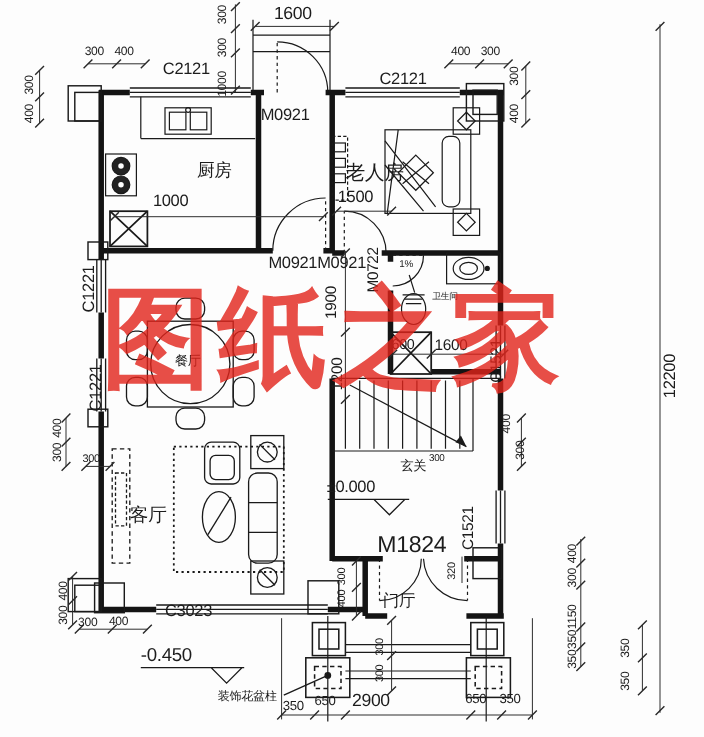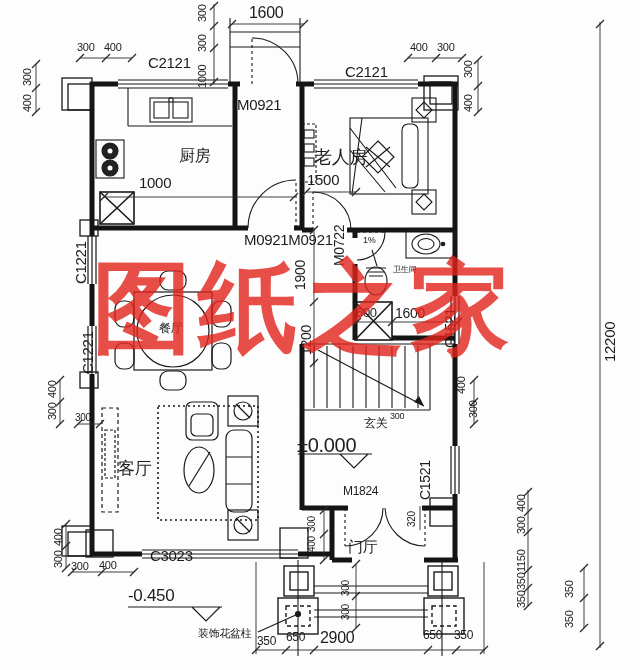--- a/index.html
+++ b/index.html
@@ -208,22 +208,22 @@
 <span class="lb" style="left:314px;top:148px;font-size:18px">老人房</span>
 <span class="lb" style="left:307px;top:172px;font-size:15px">1500</span>
 <span class="lb" style="left:244px;top:232px;font-size:15px">M0921M0921</span>
 <span class="lb" style="left:363px;top:236px;font-size:9px">1%</span>
 <span class="lb" style="left:393px;top:266px;font-size:8px">卫生间</span>
 <span class="lb" style="left:356px;top:306px;font-size:13px">600</span>
 <span class="lb" style="left:395px;top:306px;font-size:14px">1600</span>
 <span class="lb" style="left:159px;top:322px;font-size:12px">餐厅</span>
 <span class="lb" style="left:118px;top:460px;font-size:17px">客厅</span>
 <span class="lb" style="left:364px;top:417px;font-size:12px">玄关</span>
-<span class="lb" style="left:297px;top:435px;font-size:20px">±0.000</span>
-<span class="lb" style="left:343px;top:485px;font-size:12px">M1824</span>
+<span class="lb" style="left:297px;top:435px;font-size:15px">±0.000</span>
+<span class="lb" style="left:343px;top:485px;font-size:21px">M1824</span>
 <span class="lb" style="left:390px;top:412px;font-size:9px">300</span>
 <span class="lb" style="left:150px;top:548px;font-size:15px">C3023</span>
 <span class="lb" style="left:128px;top:587px;font-size:17px">-0.450</span>
 <span class="lb" style="left:198px;top:628px;font-size:11px">装饰花盆柱</span>
 <span class="lb" style="left:348px;top:539px;font-size:15px">门厅</span>
 <span class="lb" style="left:257px;top:635px;font-size:12px">350</span>
 <span class="lb" style="left:286px;top:631px;font-size:12px">650</span>
 <span class="lb" style="left:320px;top:630px;font-size:16px">2900</span>
 <span class="lb" style="left:423px;top:629px;font-size:12px">650</span>
 <span class="lb" style="left:454px;top:629px;font-size:12px">350</span>

